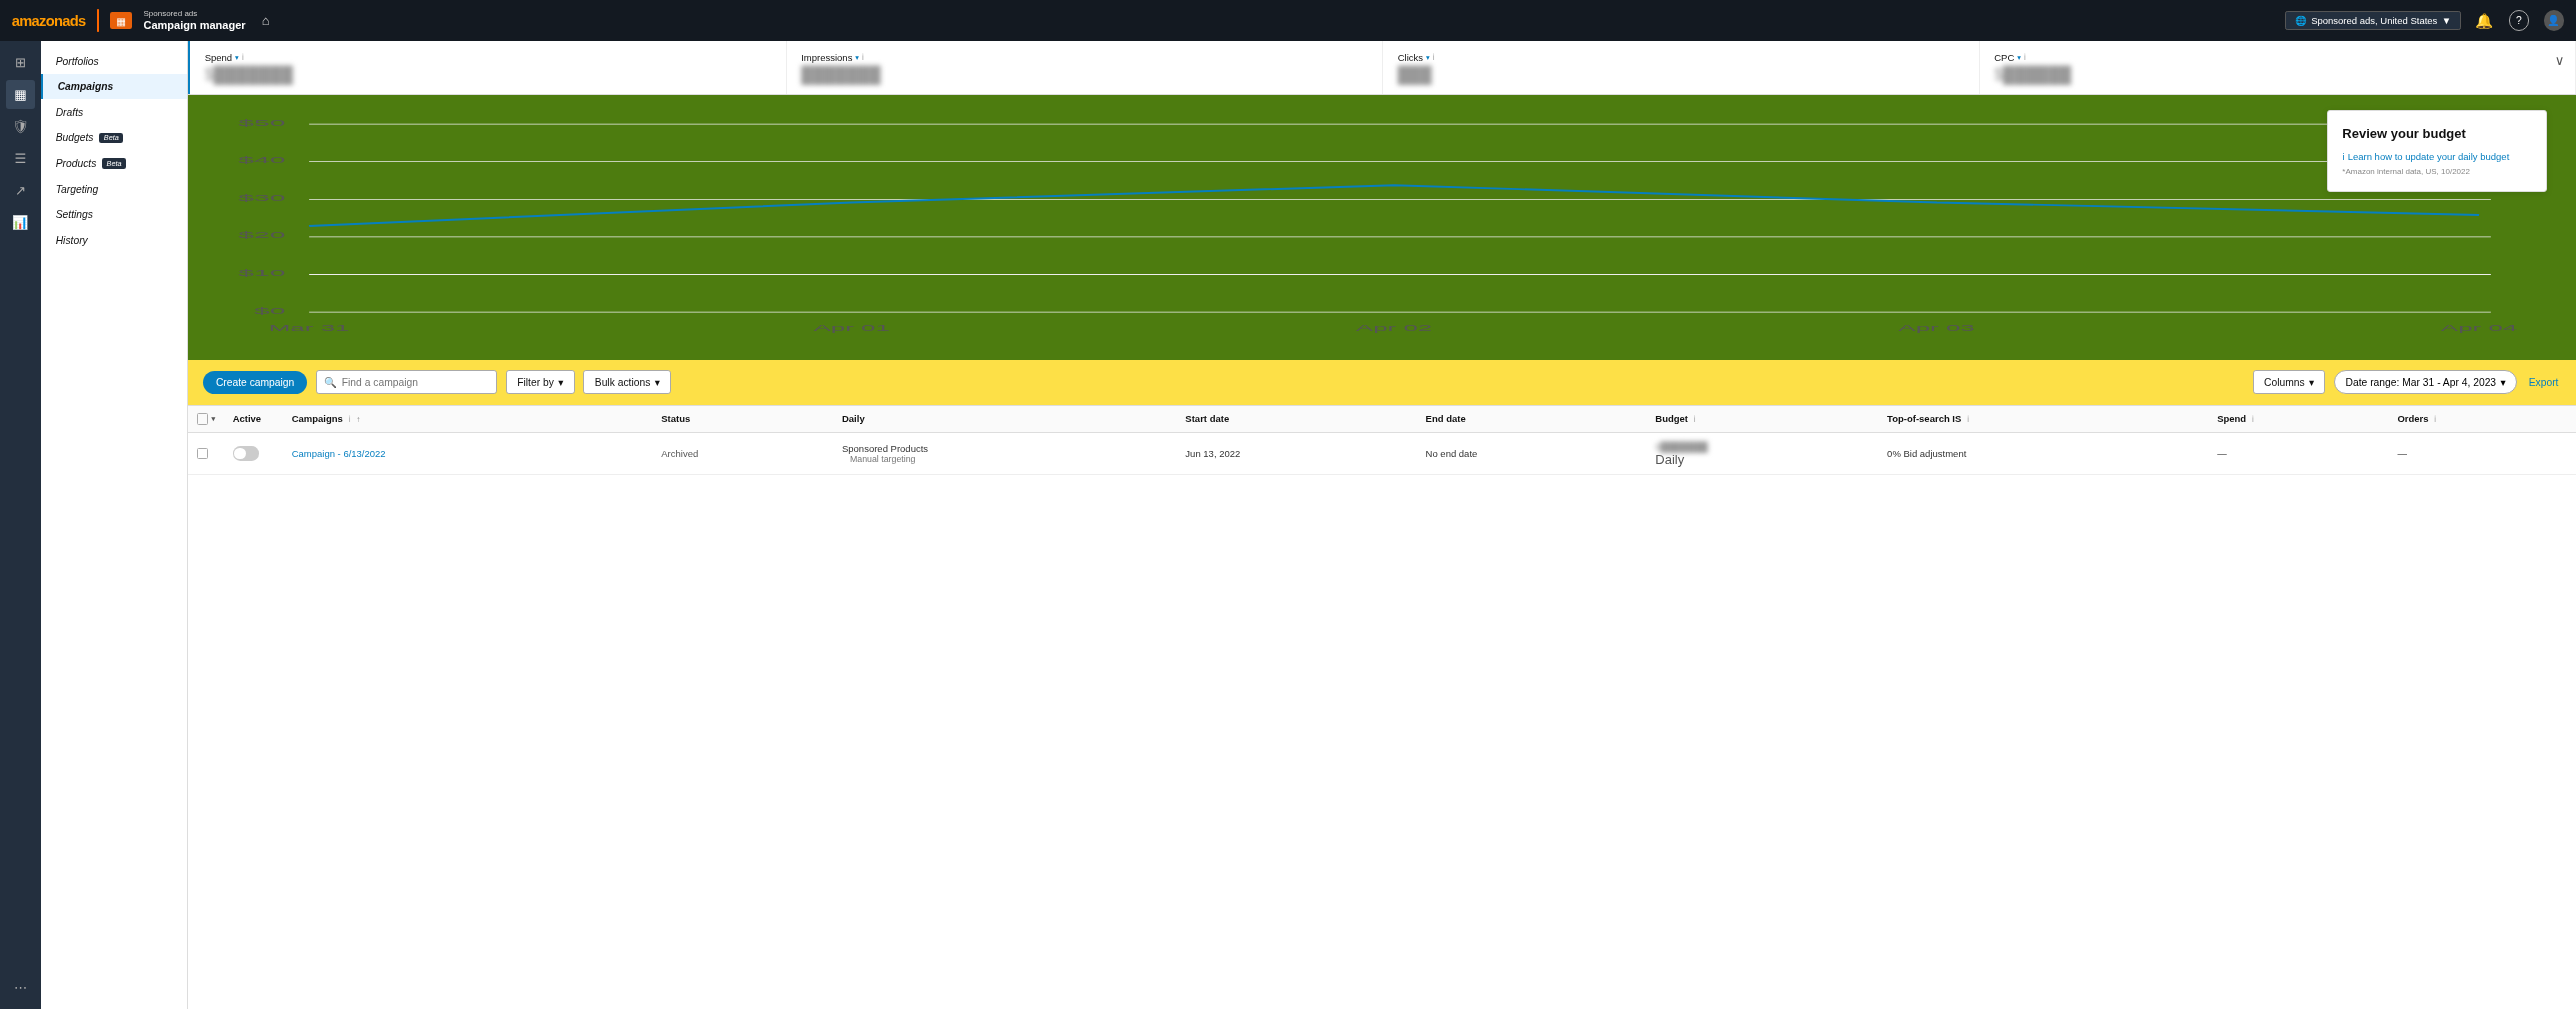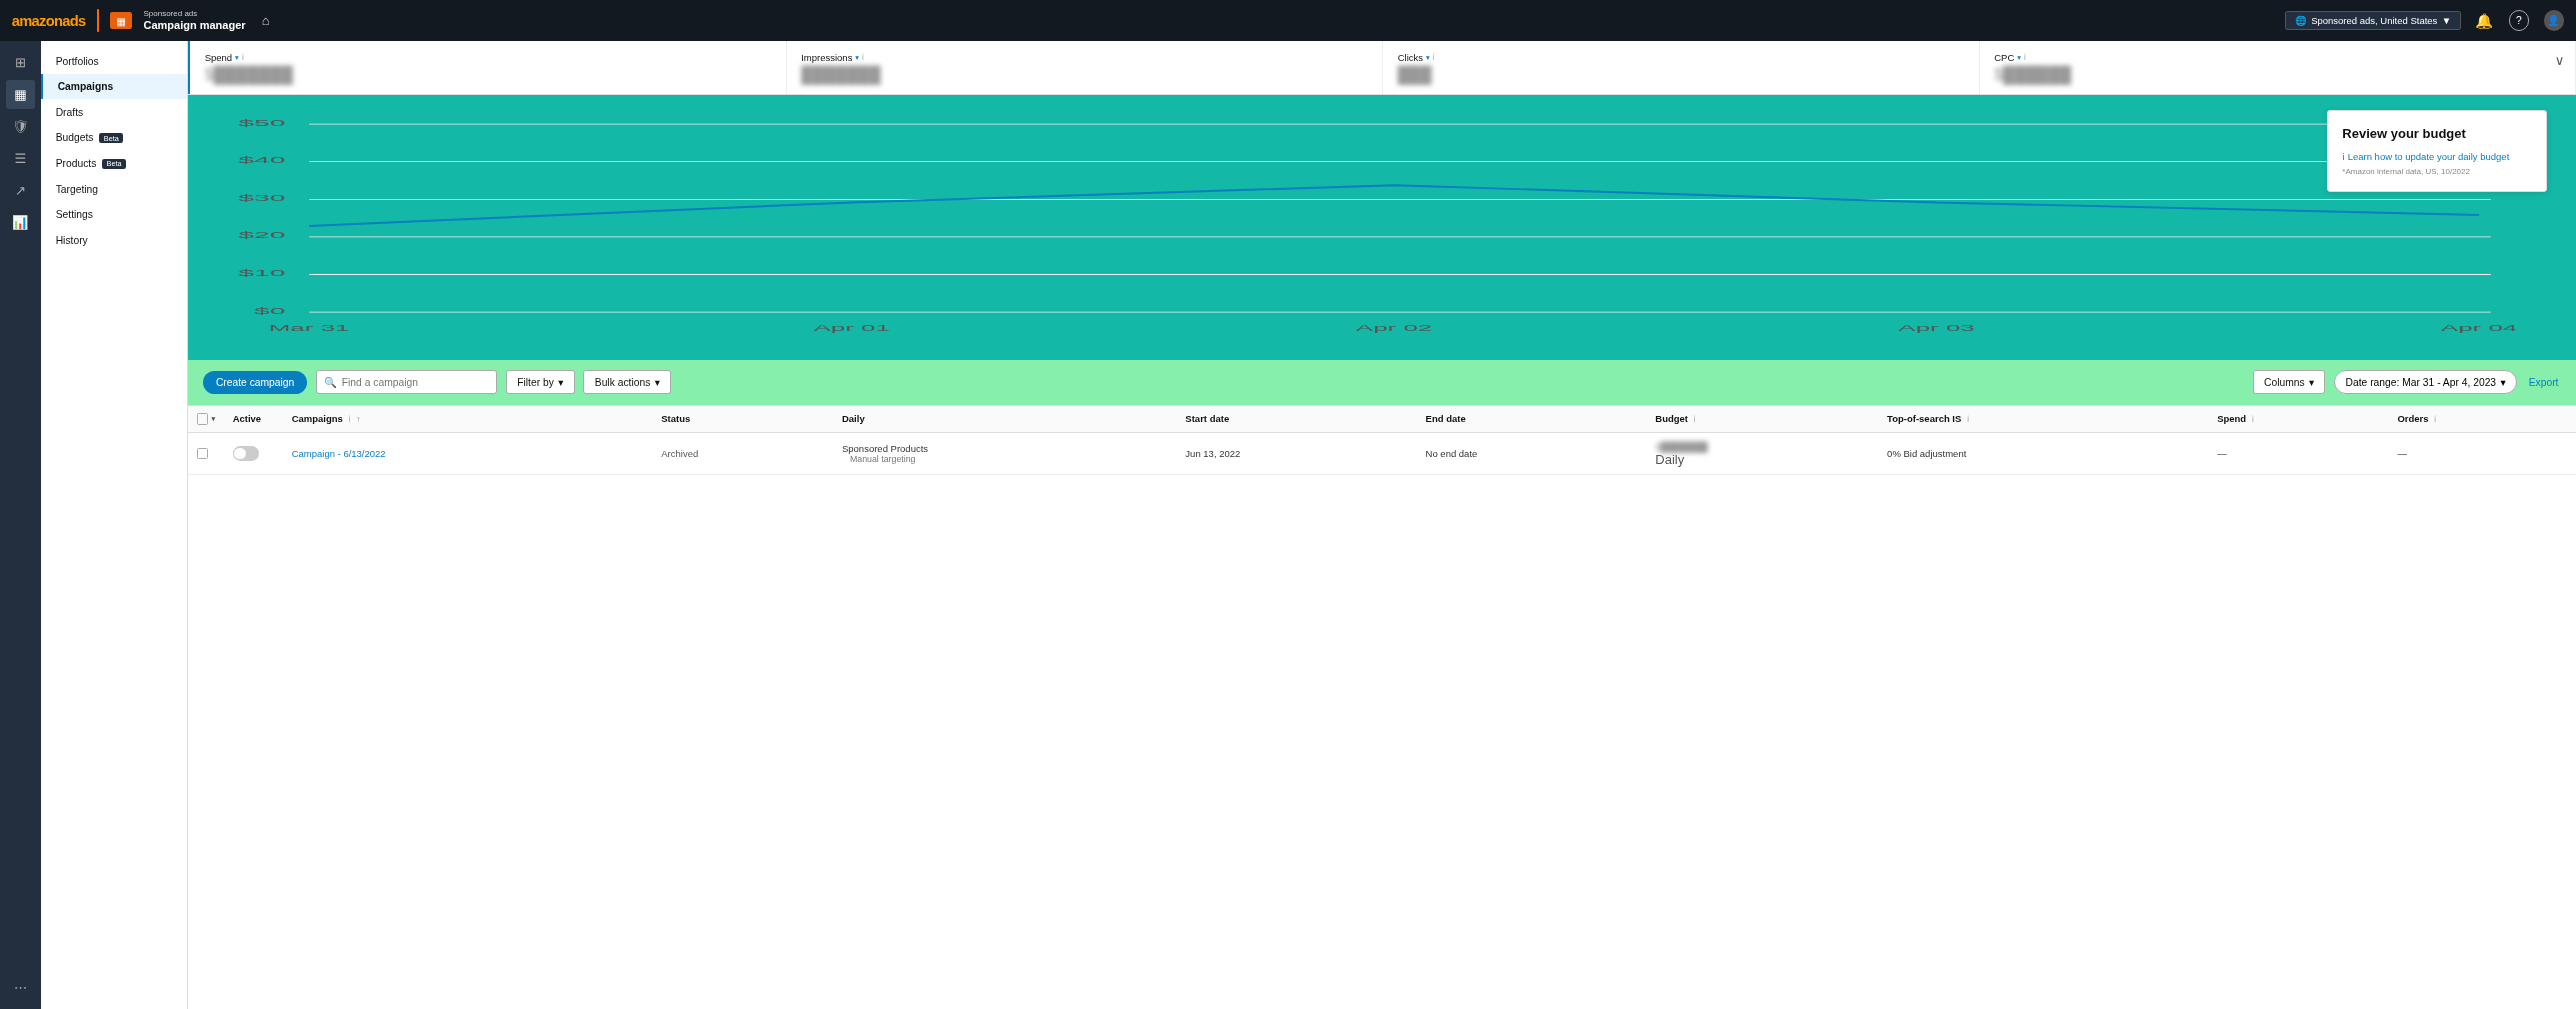--- a/index.html
+++ b/index.html
@@ -95,22 +95,23 @@
       border-right: 0.7px solid #ddd;
       padding: 7.3px 0;
       flex-shrink: 0;
     }
     .nav-item {
       padding: 7.3px 14.7px;
       cursor: pointer;
       font-size: 10.3px;
       color: #111;
       display: flex;
-      align-items: flex-end;
+      align-items: center;
       gap: 5.9px;
+      font-style: italic;
     }
     .nav-item.active { background: #e8f4fe; font-weight: 600; border-left: 2.2px solid #067fc0; }
     .nav-badge {
       background: #232f3e;
       color: white;
       font-size: 7.3px;
       padding: 0.7px 4.4px;
       border-radius: 2.2px;
       font-weight: 500;
     }
@@ -162,21 +163,21 @@
       top: 11.7px;
       cursor: pointer;
       color: #555;
       font-size: 13.2px;
     }
 
     
     .chart-area {
       padding: 14.7px;
       position: relative;
-      background: #14b8a6;
+      background: #4d7c0f;
     }
     .chart-container {
       position: relative;
       height: 235px;
     }
     .chart-svg {
       width: 100%;
       height: 100%;
     }
 
@@ -219,21 +220,21 @@
       margin-top: 4.4px;
     }
 
     
     .campaign-toolbar {
       padding: 10.3px 14.7px;
       display: flex;
       align-items: center;
       gap: 8.8px;
       border-bottom: 0.7px solid #ddd;
-      background: #86efac;
+      background: #fde047;
     }
     .btn-primary {
       background: #067fc0;
       color: white;
       border: none;
       border-radius: 14.7px;
       padding: 5.9px 13.2px;
       font-size: 10.3px;
       font-weight: 500;
       cursor: pointer;

